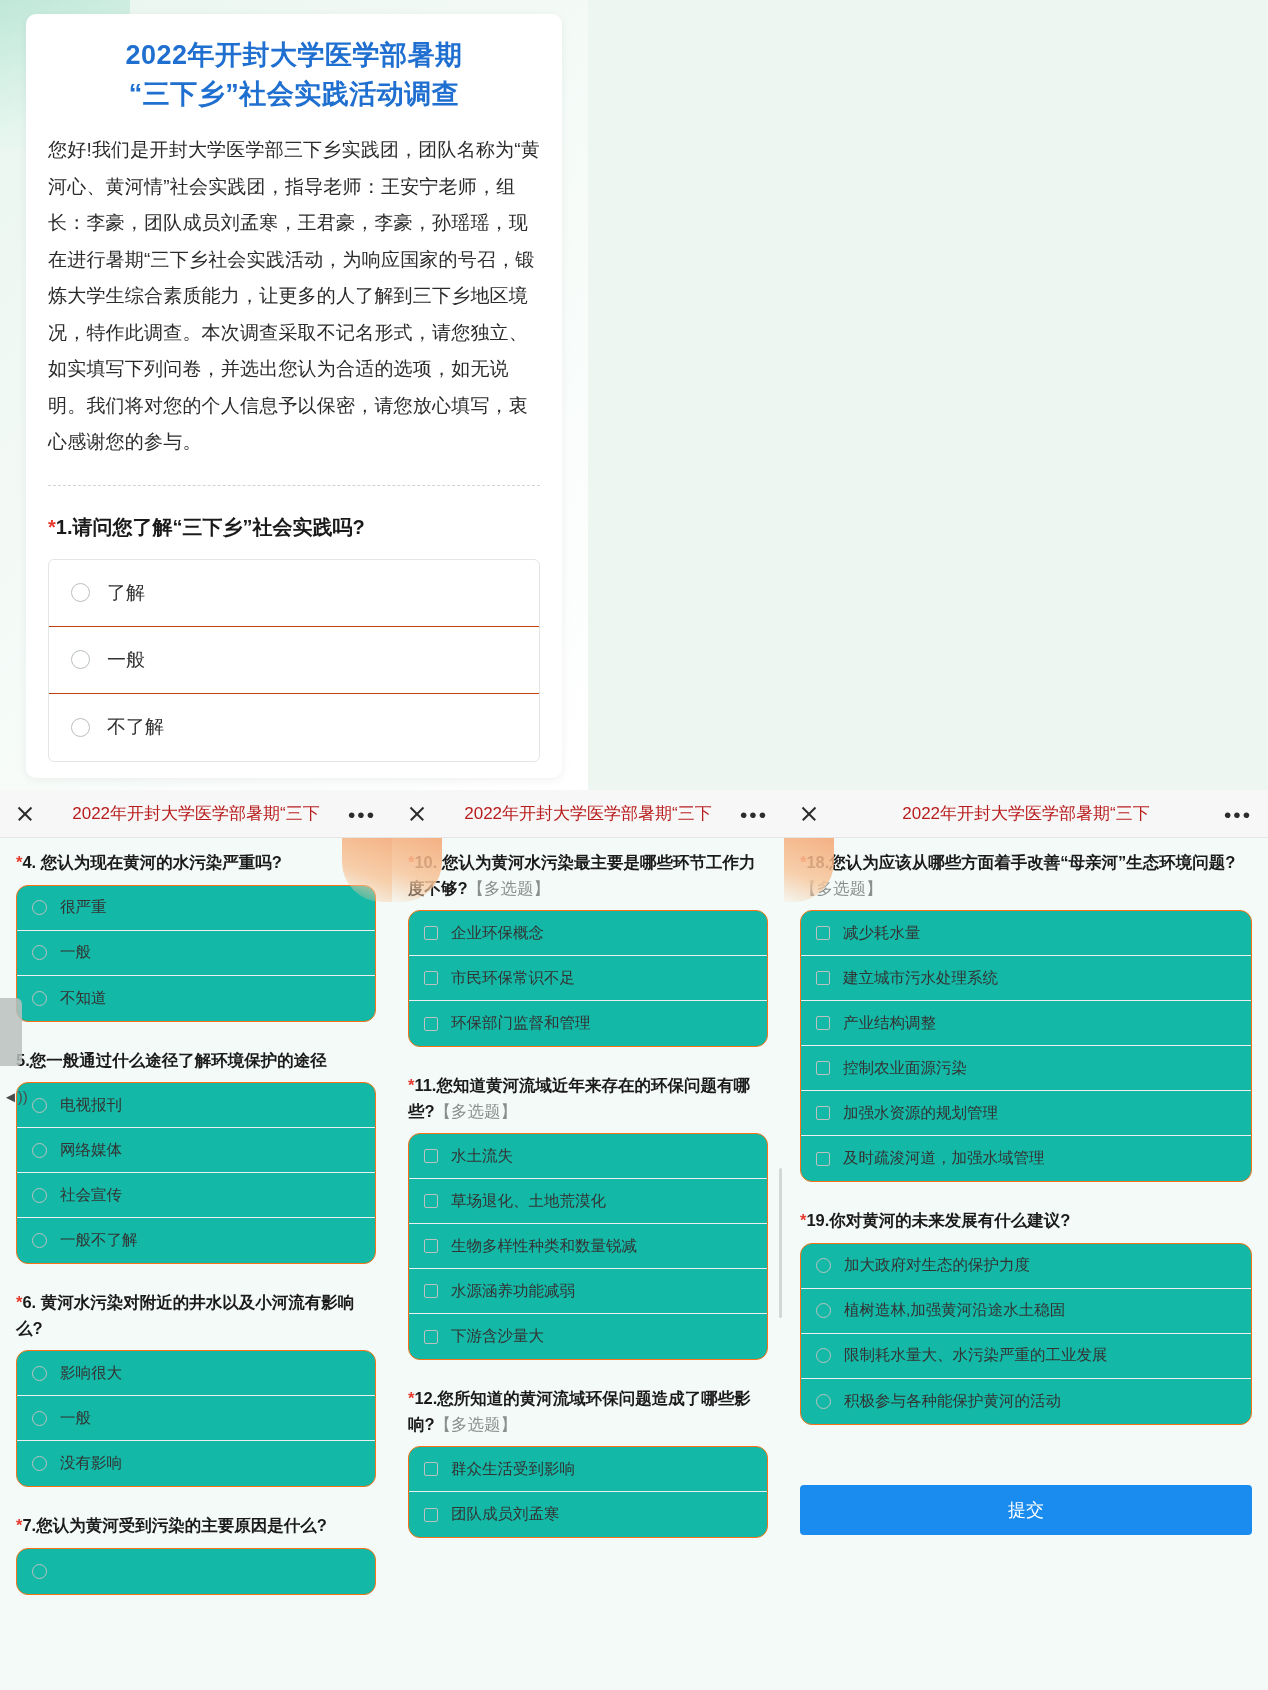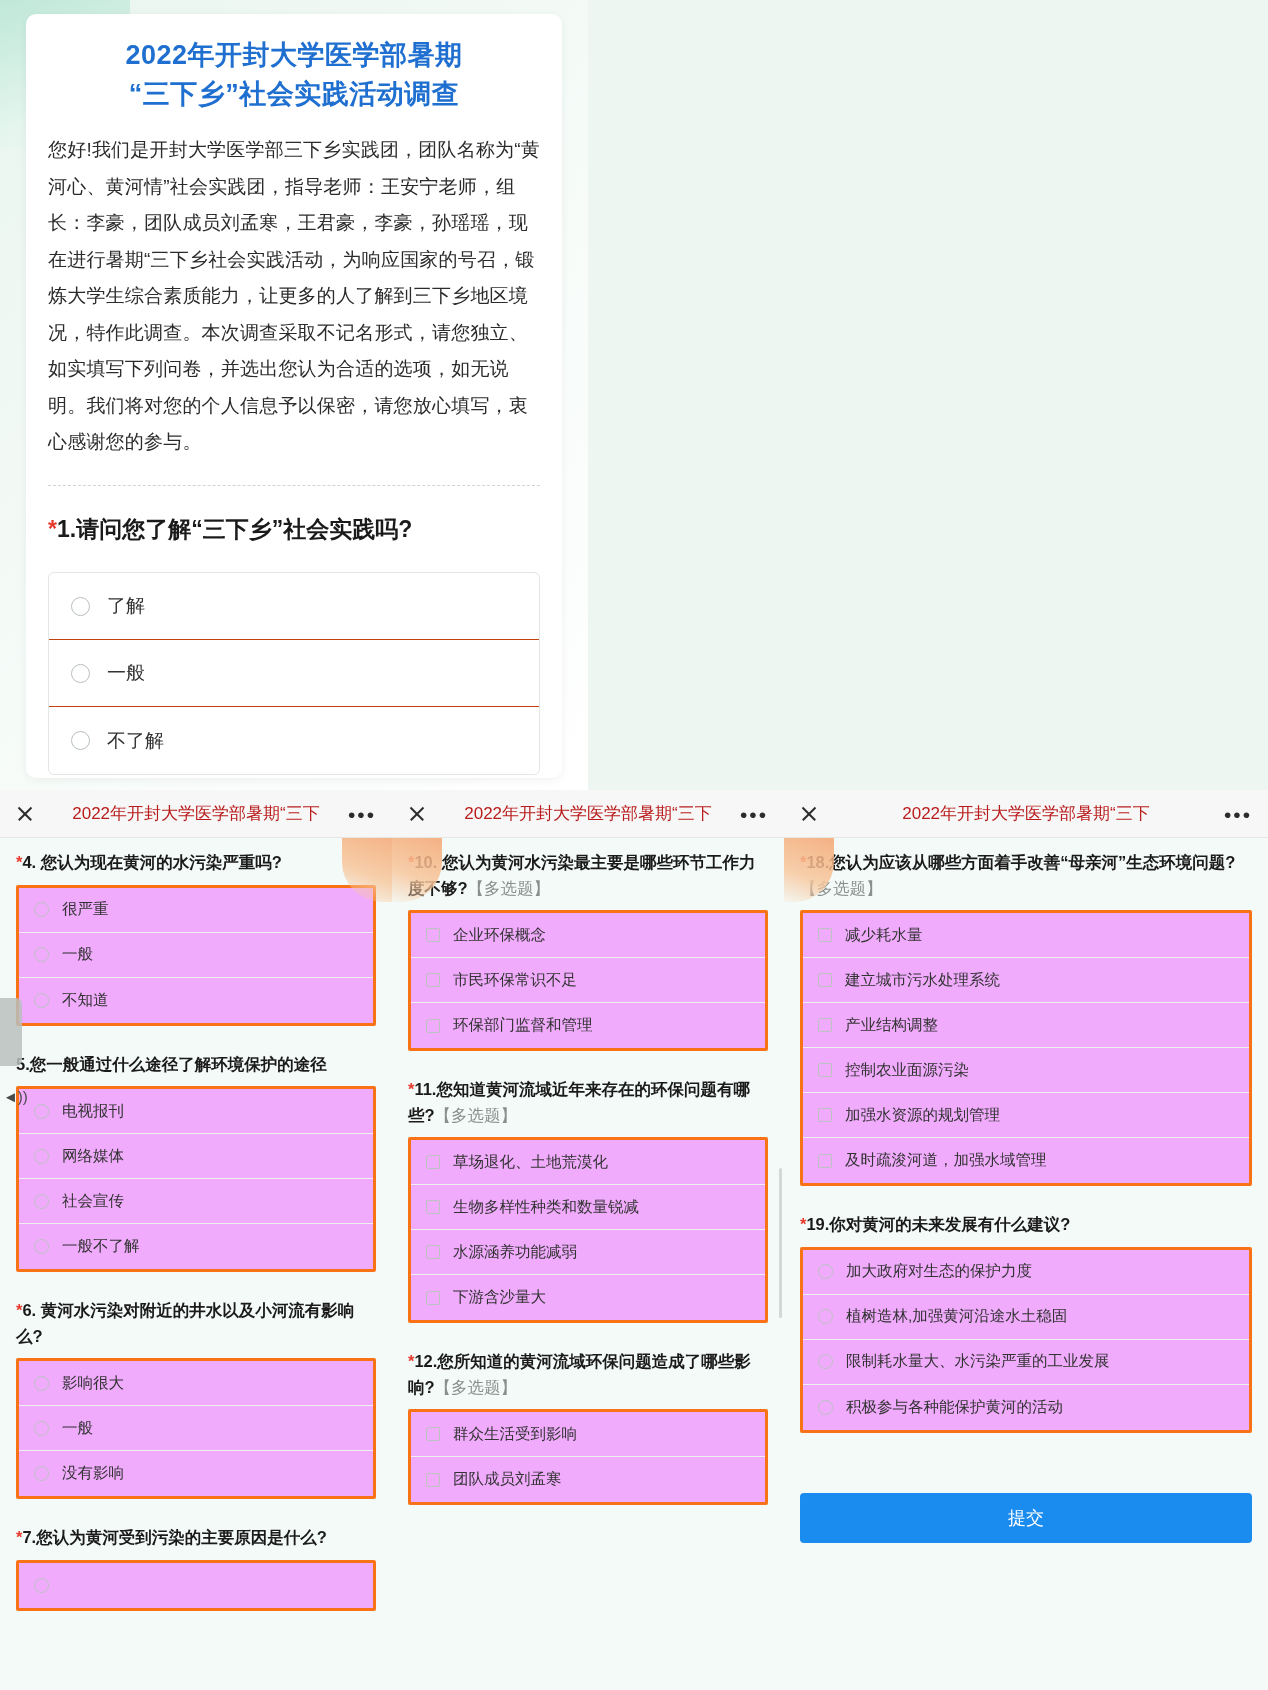--- a/index.html
+++ b/index.html
@@ -52,24 +52,24 @@
     line-height: 1.92;
     color: #2b2b2b;
     letter-spacing: 0.2px;
   }
   .divider {
     border: 0;
     border-top: 1px dashed #cfd6d2;
     margin: 24px 0 26px 0;
   }
   .q-title {
-    font-size: 23px;
+    font-size: 20px;
     color: #1a1a1a;
     font-weight: 600;
-    margin-bottom: 26px;
+    margin-bottom: 17px;
     line-height: 1.5;
   }
   .req { color: #e8392e; font-weight: bold; }
   .opt-box {
     border: 1px solid #e2e6e4;
     border-radius: 6px;
     overflow: hidden;
   }
   .opt {
     display: flex; align-items: center;
@@ -214,23 +214,23 @@
   .q-block { margin-bottom: 26px; }
   .q-head {
     font-size: 16.5px;
     color: #1a1a1a;
     font-weight: 600;
     line-height: 1.55;
     margin-bottom: 9px;
   }
   .q-head .multi { color: #8a8f8d; font-weight: 400; }
   .opts-sm {
-    border: 3px solid #f97316;
-    border-radius: 2px;
-    background: #f0abfc;
+    border: 1px solid #f97316;
+    border-radius: 12px;
+    background: #14b8a6;
     overflow: hidden;
   }
   .opt-sm {
     display: flex; align-items: center;
     height: 45px;
     padding: 0 15px;
     border-bottom: 1px solid #eef0ef;
     font-size: 15.5px;
     color: #333;
   }
@@ -426,20 +426,24 @@
         </div>
       </div>
 
       <div class="q-block">
         <div class="q-head">
           <span class="req">*</span><span>11.您知道黄河流域近年来存在的环保问题有哪些?</span><span class="multi">【多选题】</span>
         </div>
         <div class="opts-sm">
           <div class="opt-sm">
               <span class="check-sm"></span>
+              <span>水土流失</span>
+            </div>
+          <div class="opt-sm">
+              <span class="check-sm"></span>
               <span>草场退化、土地荒漠化</span>
             </div>
           <div class="opt-sm">
               <span class="check-sm"></span>
               <span>生物多样性种类和数量锐减</span>
             </div>
           <div class="opt-sm">
               <span class="check-sm"></span>
               <span>水源涵养功能减弱</span>
             </div>

